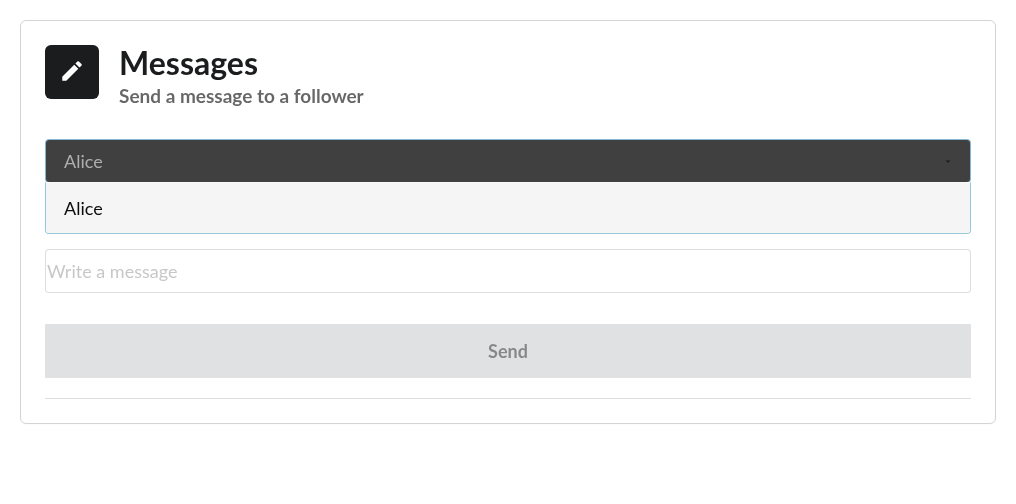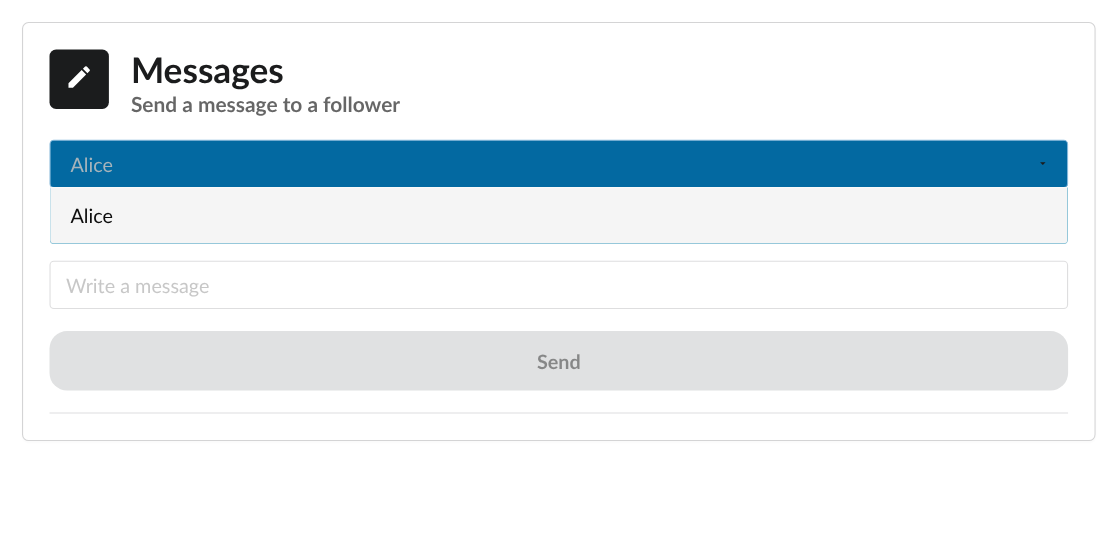--- a/index.html
+++ b/index.html
@@ -17,21 +17,21 @@
       border-radius: 6px;
       padding: 24px;
       max-width: 976px;
       margin: 0 auto;
       box-shadow: 0 1px 2px rgba(0,0,0,0.02);
     }
     .header {
       display: flex;
       align-items: flex-start;
       gap: 20px;
-      margin-bottom: 20px;
+      margin-bottom: 32px;
     }
     .icon-box {
       width: 54px;
       height: 54px;
       background: #1b1c1d;
       border-radius: 6px;
       display: flex;
       align-items: center;
       justify-content: center;
       flex-shrink: 0;
@@ -55,21 +55,21 @@
     .subtitle {
       font-size: 19px;
       color: rgba(0,0,0,0.6);
       font-weight: 700;
       margin-top: 2px;
     }
     .dropdown {
       position: relative;
       border: 1px solid #85b7d9;
       border-radius: 4px;
-      background: #0369a1;
+      background: #404040;
       min-height: 44px;
       display: flex;
       align-items: center;
       padding: 0 44px 0 18px;
       cursor: pointer;
       margin-bottom: 16px;
     }
     .dropdown .default-text {
       color: rgba(191,191,191,0.87);
       font-size: 18px;
@@ -105,21 +105,21 @@
       background: #f5f5f5;
       cursor: pointer;
     }
     .message-field-wrap {
       border: 1px solid rgba(34,36,38,0.15);
       border-radius: 4px;
       background: #ffffff;
       min-height: 44px;
       display: flex;
       align-items: center;
-      padding: 10px 14px;
+      padding: 10px 1px;
       margin-bottom: 20px;
       margin-top: 66px;
     }
     .message-field {
       border: none;
       outline: none;
       width: 100%;
       font-size: 18px;
       color: rgba(0,0,0,0.87);
       font-family: inherit;
@@ -129,23 +129,24 @@
       color: rgba(191,191,191,0.87);
     }
     .send-button {
       width: 100%;
       border: none;
       background: #e0e1e2;
       color: rgba(0,0,0,0.4);
       font-size: 18px;
       font-weight: 700;
       padding: 16px 16px;
-      border-radius: 16px;
+      border-radius: 1px;
       cursor: pointer;
       font-family: inherit;
+      margin-top: 11px;
     }
     .divider {
       border: none;
       border-top: 1px solid rgba(34,36,38,0.15);
       margin-top: 20px;
     }
   </style>
 </head>
 <body>
 

